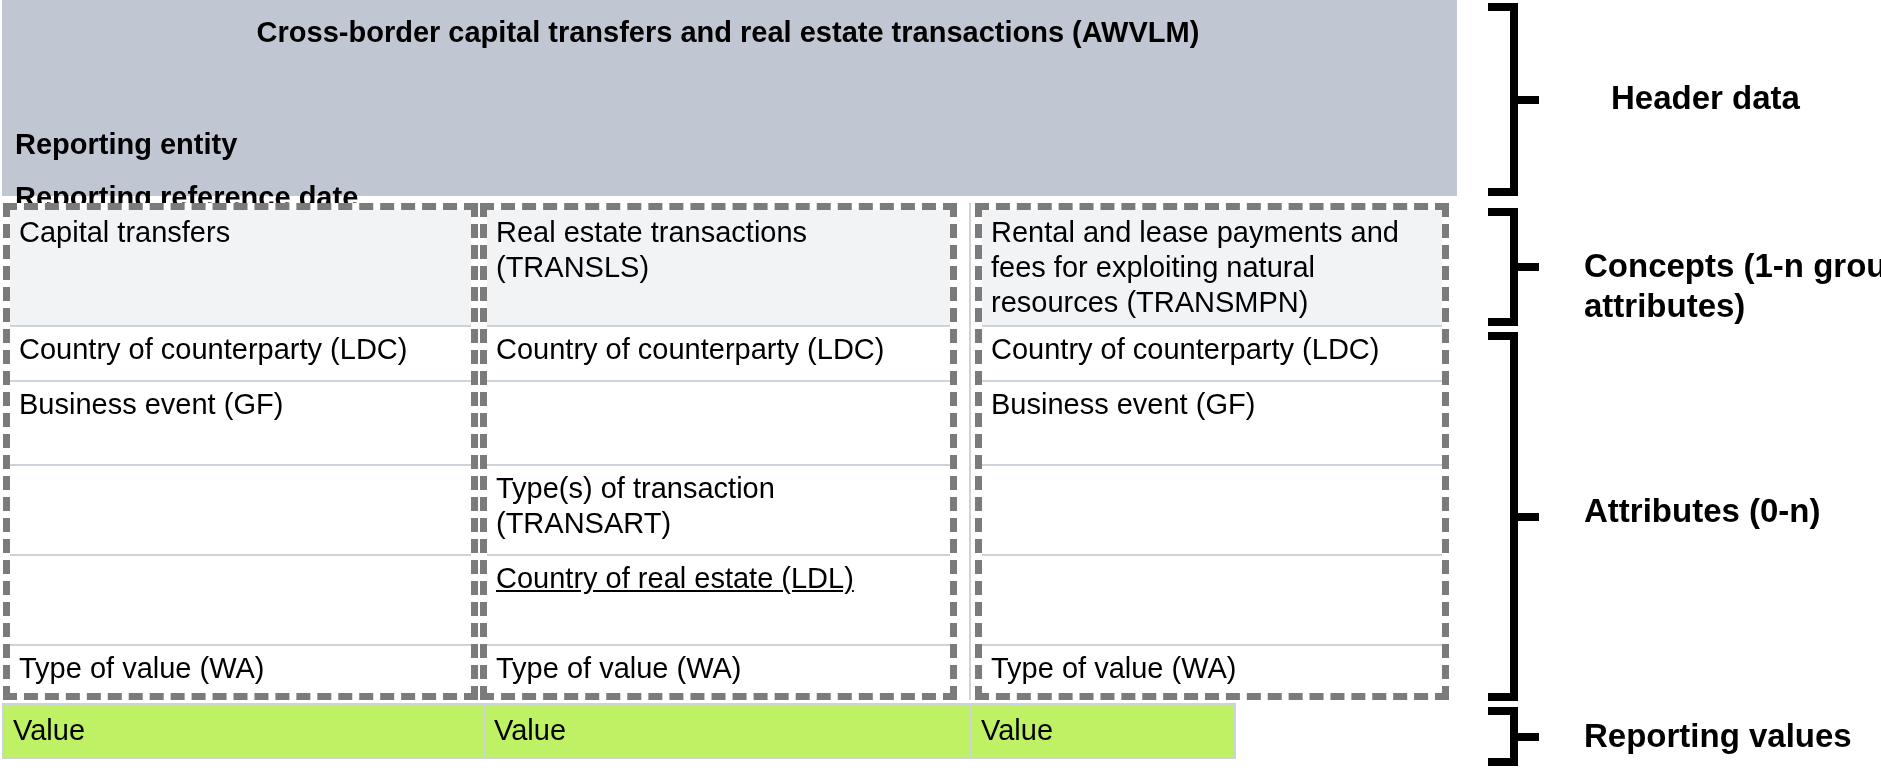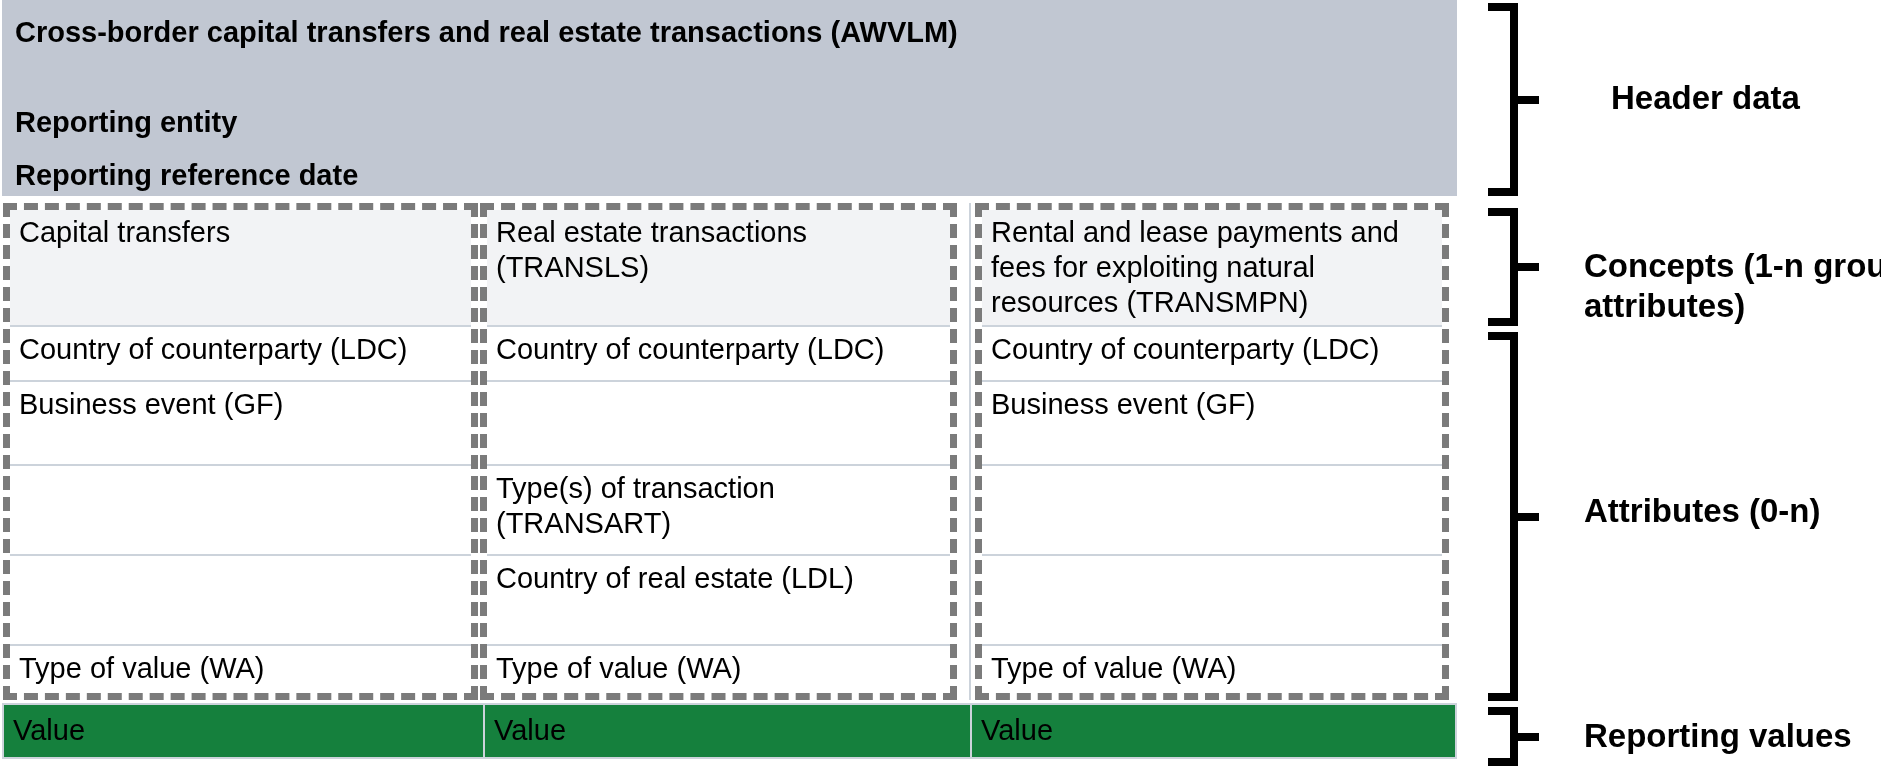--- a/index.html
+++ b/index.html
@@ -19,21 +19,21 @@
     overflow:hidden;
   }
   
   .header-block{
     position:absolute;left:2px;top:0;width:1455px;height:196px;
     background:var(--header-bg);
     box-sizing:border-box;
     padding:14px 16px 0 13px;
   }
   .header-block p{margin:0;font-weight:bold;font-size:29px;line-height:36px;}
-  .header-block .title{margin-bottom:54px;}
+  .header-block .title{margin-bottom:76px;text-align:center;}
   .header-block .hfield{margin-bottom:17px;}
   
   .cbox{
     position:absolute;top:203px;height:497px;
     box-sizing:border-box;
     border:7px dashed var(--dash);
     background:#ffffff;
   }
   .cbox.c1{left:3px;width:475px;}
   .cbox.c2{left:480px;width:477px;}
@@ -44,33 +44,33 @@
     background:#ffffff;
     border-top:2px solid var(--grid);
     font-size:29px;line-height:35px;
   }
   .row p{margin:0;}
   .row.concept{height:115px;border-top:none;background:var(--concept-bg);}
   .row.concept p + p{margin-top:13px;}
   .row.h-ldc{height:55px;}
   .row.h-gf{height:84px;}
   .row.h-a4{height:90px;}
-  .row.h-a5{height:90px;}
+  .row.h-a5{height:90px;text-decoration:underline;}
   .row.h-wa{height:41px;}
   
   .vline{position:absolute;top:203px;height:497px;width:2px;background:var(--grid);}
   .vline.v1{left:482px;}
   .vline.v2{left:969px;}
   
   .value-row{
-    position:absolute;left:2px;top:703px;width:1455px;height:56px;
+    position:absolute;left:2px;top:703px;width:1234px;height:56px;
     box-sizing:border-box;
     border:2px solid var(--grid);
     display:flex;
-    background:#15803d;
+    background:#bef264;
   }
   .vcell{
     box-sizing:border-box;
     padding:8px 10px 0 9px;
     font-size:29px;line-height:35px;
   }
   .vcell.w1{width:479px;}
   .vcell.w2{width:487px;}
   .vcell.w3{flex:1;}
   .vcell + .vcell{border-left:2px solid var(--grid);}

